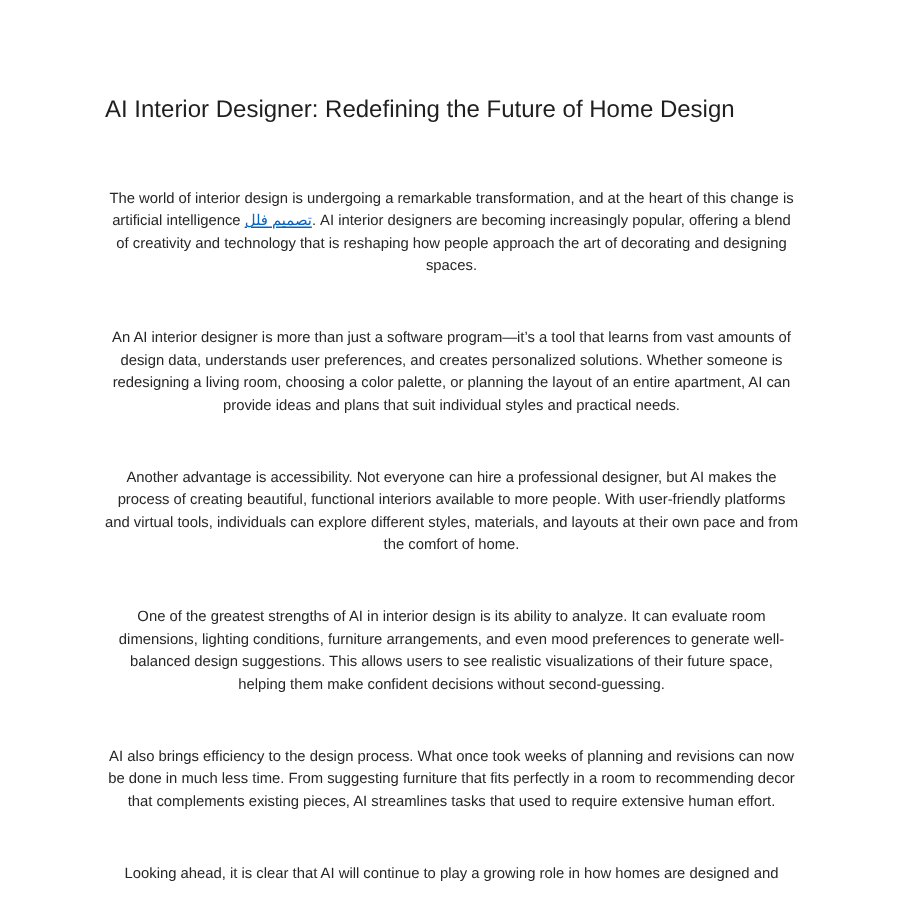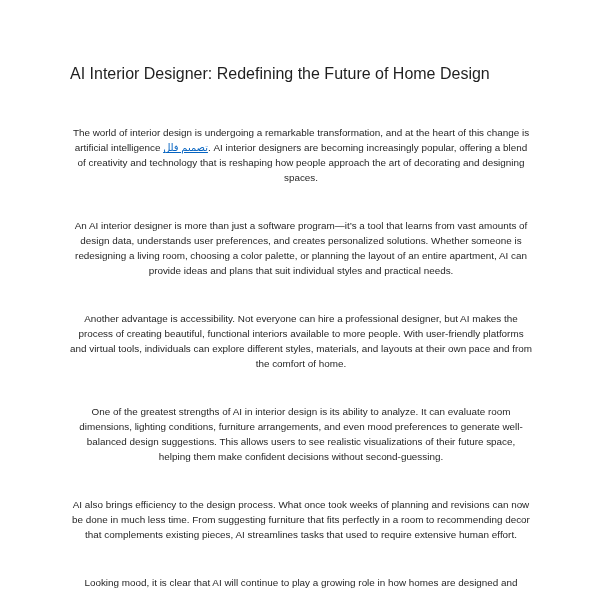--- a/index.html
+++ b/index.html
@@ -51,15 +51,15 @@
   </p>
 
   <p class="body-para">An AI interior designer is more than just a software program—it’s a tool that learns from vast amounts of design data, understands user preferences, and creates personalized solutions. Whether someone is redesigning a living room, choosing a color palette, or planning the layout of an entire apartment, AI can provide ideas and plans that suit individual styles and practical needs.</p>
 
   <p class="body-para">Another advantage is accessibility. Not everyone can hire a professional designer, but AI makes the process of creating beautiful, functional interiors available to more people. With user-friendly platforms and virtual tools, individuals can explore different styles, materials, and layouts at their own pace and from the comfort of home.</p>
 
   <p class="body-para">One of the greatest strengths of AI in interior design is its ability to analyze. It can evaluate room dimensions, lighting conditions, furniture arrangements, and even mood preferences to generate well-balanced design suggestions. This allows users to see realistic visualizations of their future space, helping them make confident decisions without second-guessing.</p>
 
   <p class="body-para">AI also brings efficiency to the design process. What once took weeks of planning and revisions can now be done in much less time. From suggesting furniture that fits perfectly in a room to recommending decor that complements existing pieces, AI streamlines tasks that used to require extensive human effort.</p>
 
-  <p class="body-para">Looking mood, it is clear that AI will continue to play a growing role in how homes are designed and</p>
+  <p class="body-para">Looking ahead, it is clear that AI will continue to play a growing role in how homes are designed and</p>
 
 </div>
 
 </body></html>

